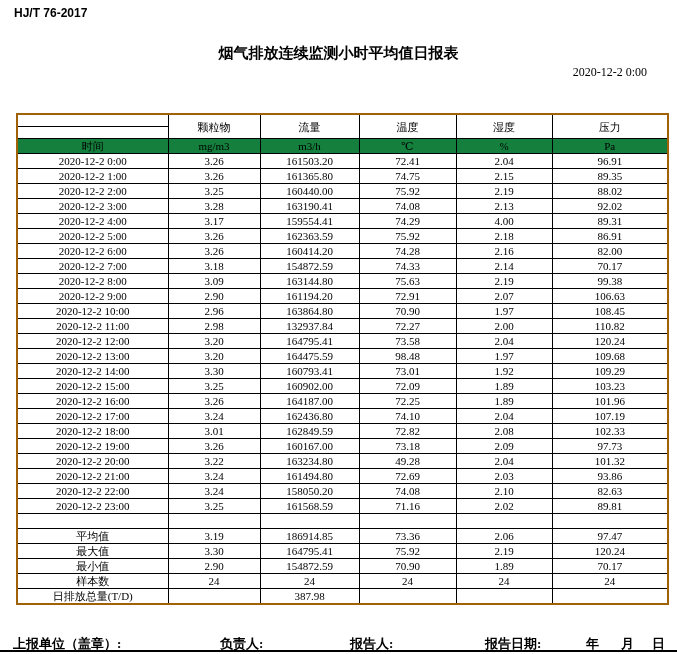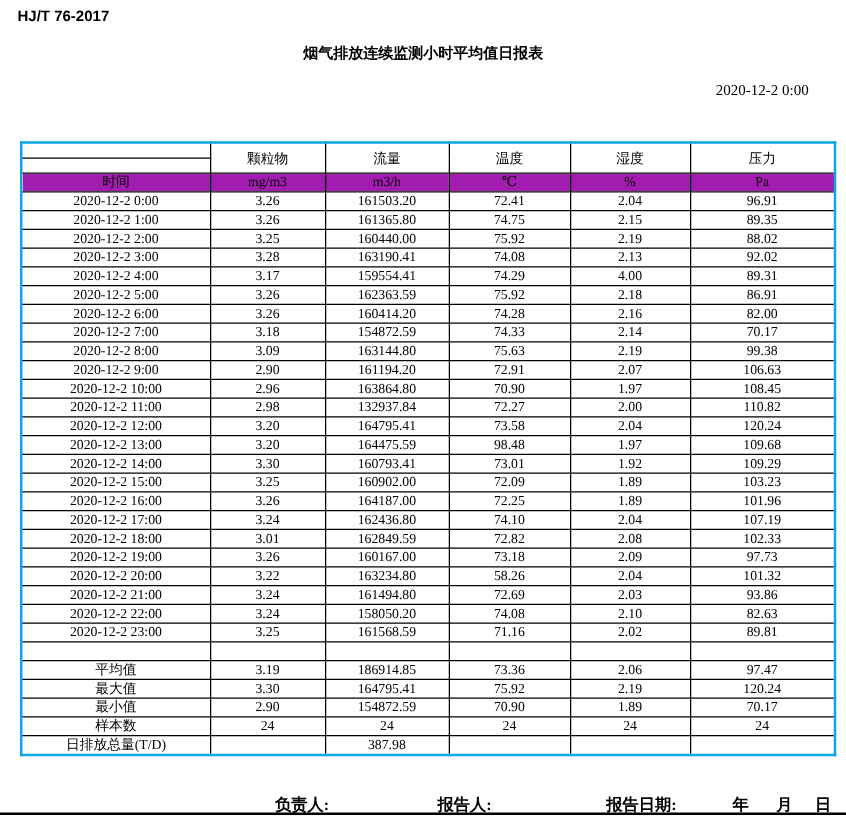--- a/index.html
+++ b/index.html
@@ -10,22 +10,22 @@
     color:#000;
     font-family:"Liberation Serif","DejaVu Serif",serif;
     overflow:hidden;
   }
   .standard{
     position:absolute;left:14px;top:6px;
     font-size:12px;font-weight:bold;
     font-family:"Liberation Sans","DejaVu Sans",sans-serif;
   }
   .title{
-    position:absolute;left:0;top:34px;width:677px;
-    text-align:center;font-size:12px;font-weight:bold;
+    position:absolute;left:0;top:44px;width:677px;
+    text-align:center;font-size:15px;font-weight:bold;
   }
   .meta-label{
     position:absolute;left:14px;top:64px;
     font-size:13px;font-weight:bold;
   }
   .meta-name{font-weight:bold;margin-left:14px;}
   .meta-date{
     position:absolute;right:30px;top:65px;
     font-size:12px;
   }
@@ -36,23 +36,23 @@
     font-size:11px;
   }
   table.report td, table.report th{
     border:1px solid #000;
     text-align:center;vertical-align:middle;
     padding:0;margin:0;
     height:14px;line-height:14px;
     font-weight:normal;
     white-space:nowrap;overflow:hidden;
   }
-  table.report{border:2px solid #0ea5e9;}
+  table.report{border:2px solid #a16207;}
   tr.head-sub td{height:11px;line-height:11px;}
-  tr.units td{background:#a21caf;}
+  tr.units td{background:#15803d;}
   col.c-time{width:151px;}
   col.c-pm{width:92px;}
   col.c-flow{width:99px;}
   col.c-temp{width:97px;}
   col.c-hum{width:96px;}
   col.c-pres{width:116px;}
   .footer-note{
     position:absolute;left:13px;top:617px;
     font-size:12px;font-weight:bold;
   }
@@ -267,21 +267,21 @@
       <td>3.26</td>
       <td>160167.00</td>
       <td>73.18</td>
       <td>2.09</td>
       <td>97.73</td>
     </tr>
         <tr>
       <td>2020-12-2 20:00</td>
       <td>3.22</td>
       <td>163234.80</td>
-      <td>58.26</td>
+      <td>49.28</td>
       <td>2.04</td>
       <td>101.32</td>
     </tr>
         <tr>
       <td>2020-12-2 21:00</td>
       <td>3.24</td>
       <td>161494.80</td>
       <td>72.69</td>
       <td>2.03</td>
       <td>93.86</td>
@@ -351,20 +351,21 @@
       <td></td>
       <td>387.98</td>
       <td></td>
       <td></td>
       <td></td>
     </tr>
       </tbody>
   </table>
 
 
+  <div class="sig sig-unit">上报单位（盖章）:</div>
   <div class="sig sig-manager">负责人:</div>
   <div class="sig sig-reporter">报告人:</div>
   <div class="sig sig-date">报告日期:</div>
   <div class="sig sig-year">年</div>
   <div class="sig sig-month">月</div>
   <div class="sig sig-day">日</div>
 
   <div class="bottom-rule"></div>
 </div>
 

